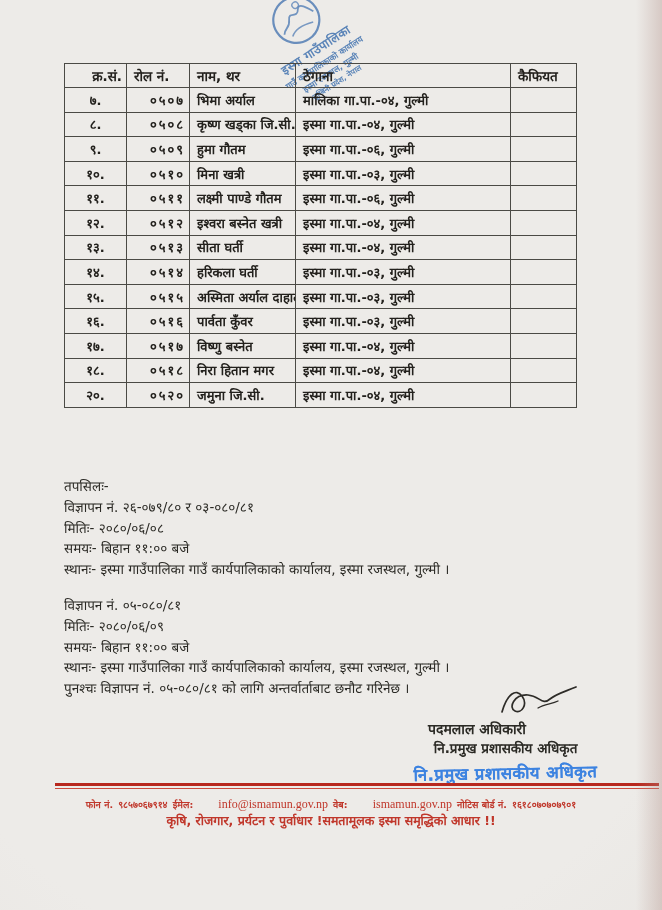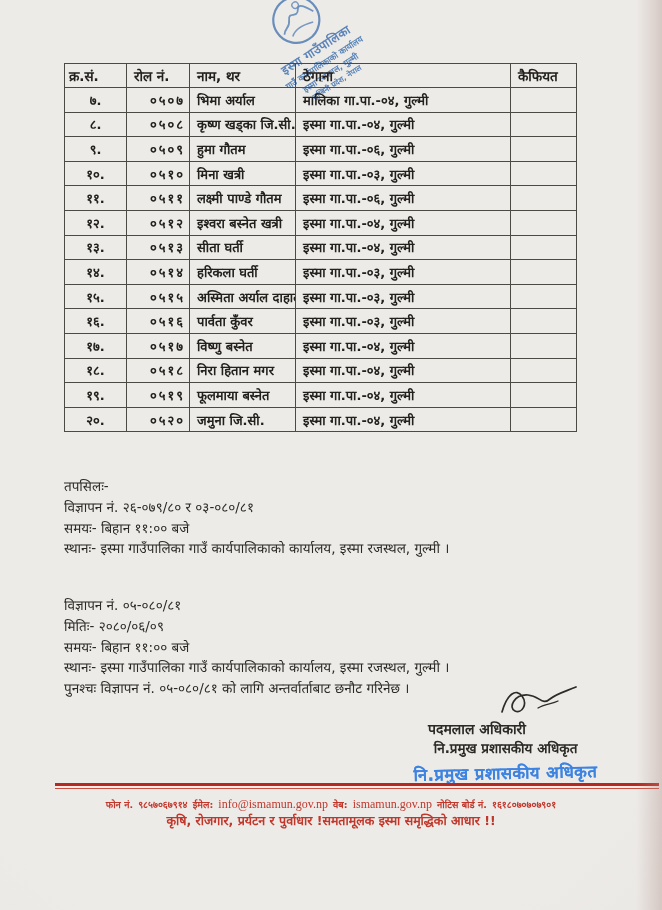--- a/index.html
+++ b/index.html
@@ -35,21 +35,21 @@
     position:absolute;left:64px;top:63px;width:512px;
     border-collapse:collapse;table-layout:fixed;
     font-size:13px;font-weight:600;color:#23211d;
   }
   table.roster th,table.roster td{
     border:1.5px solid #4b4a45;
     padding:0 4px;overflow:hidden;white-space:nowrap;
   }
   table.roster th{height:23px;font-size:13.5px;font-weight:700;text-align:left;padding-left:7px;}
   table.roster td{height:23.6px;}
-  table.roster th.c-sn{text-align:left;padding-left:4px;}
+  table.roster th.c-sn{text-align:right;padding-left:4px;}
   table.roster td.col-sn{text-align:center;}
   table.roster td.col-roll{text-align:right;letter-spacing:2px;}
   table.roster td.col-name{text-align:left;padding-left:7px;}
   table.roster td.col-address{text-align:left;padding-left:7px;}
   
   .details{position:absolute;left:64px;width:560px;font-size:13.5px;color:#2b2a25;}
   .details .ln{line-height:20.8px;font-weight:500;}
   .details .bold{font-weight:400;}
   #details1{top:476px;}
   #details2{top:595px;}
@@ -61,21 +61,21 @@
     font-size:13.5px;font-weight:600;color:#2b2a25;}
   .sig-stamp{position:absolute;left:398px;top:761px;width:215px;text-align:center;
     font-size:16.5px;font-weight:800;color:#2f7be0;transform:rotate(-1.2deg);
     text-shadow:0 0 .6px #5f97e8;letter-spacing:.5px;opacity:.92;}
   
   .redline-thick{position:absolute;left:55px;top:783px;width:604px;height:2.5px;background:#b8281e;}
   .redline-thin{position:absolute;left:55px;top:787.5px;width:604px;height:1.2px;background:#cc4a3e;}
   .contact{position:absolute;left:30px;top:793px;width:602px;text-align:center;
     color:#c0372b;white-space:nowrap;}
   .contact .dev{font-size:9.5px;font-weight:700;}
-  .contact .lat{font-size:12px;font-family:"Liberation Serif","DejaVu Serif",serif;font-weight:500;}
+  .contact .lat{font-size:12px;font-family:"Liberation Serif","DejaVu Serif",serif;font-weight:500;margin-left:20px;}
   .slogan{position:absolute;left:30px;top:812px;width:602px;text-align:center;
     font-size:12.5px;font-weight:700;color:#c0372b;}
 </style>
 </head>
 <body>
 
 <div class="paper">
 
   <div class="stamp">
     <svg width="52" height="52" viewBox="0 0 52 52">
@@ -186,39 +186,33 @@
           <td class="col-remark"></td>
         </tr>
         <tr>
           <td class="col-sn">१८.</td>
           <td class="col-roll">०५१८</td>
           <td class="col-name">निरा हितान मगर</td>
           <td class="col-address">इस्मा गा.पा.-०४, गुल्मी</td>
           <td class="col-remark"></td>
         </tr>
         <tr>
-          <td class="col-sn">१९.</td>
-          <td class="col-roll">०५१९</td>
-          <td class="col-name">फूलमाया बस्नेत</td>
-          <td class="col-address">इस्मा गा.पा.-०४, गुल्मी</td>
-          <td class="col-remark"></td>
-        </tr>
-        <tr>
           <td class="col-sn">२०.</td>
           <td class="col-roll">०५२०</td>
           <td class="col-name">जमुना जि.सी.</td>
           <td class="col-address">इस्मा गा.पा.-०४, गुल्मी</td>
           <td class="col-remark"></td>
         </tr>
       </tbody>
   </table>
 
   <div class="details" id="details1">
     <div class="ln bold">तपसिलः-</div>
     <div class="ln bold">विज्ञापन नं. २६-०७९/८० र ०३-०८०/८१</div>
+    <div class="ln">मितिः- २०८०/०६/०८</div>
     <div class="ln">समयः- बिहान ११:०० बजे</div>
     <div class="ln">स्थानः- इस्मा गाउँपालिका गाउँ कार्यपालिकाको कार्यालय, इस्मा रजस्थल, गुल्मी ।</div>
   </div>
 
   <div class="details" id="details2">
     <div class="ln bold">विज्ञापन नं. ०५-०८०/८१</div>
     <div class="ln">मितिः- २०८०/०६/०९</div>
     <div class="ln">समयः- बिहान ११:०० बजे</div>
     <div class="ln">स्थानः- इस्मा गाउँपालिका गाउँ कार्यपालिकाको कार्यालय, इस्मा रजस्थल, गुल्मी ।</div>
     <div class="ln bold">पुनश्चः विज्ञापन नं. ०५-०८०/८१ को लागि अन्तर्वार्ताबाट छनौट गरिनेछ ।</div>

